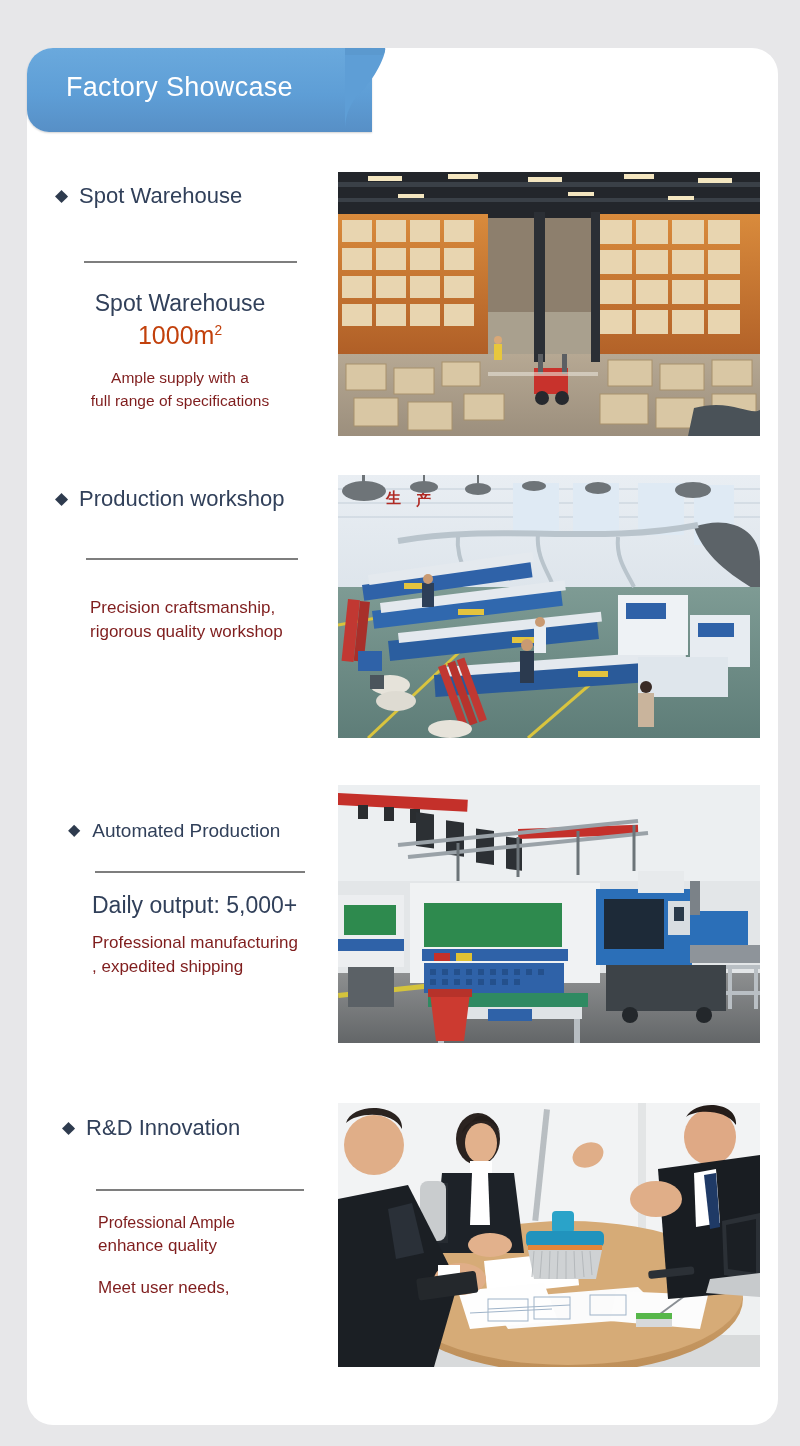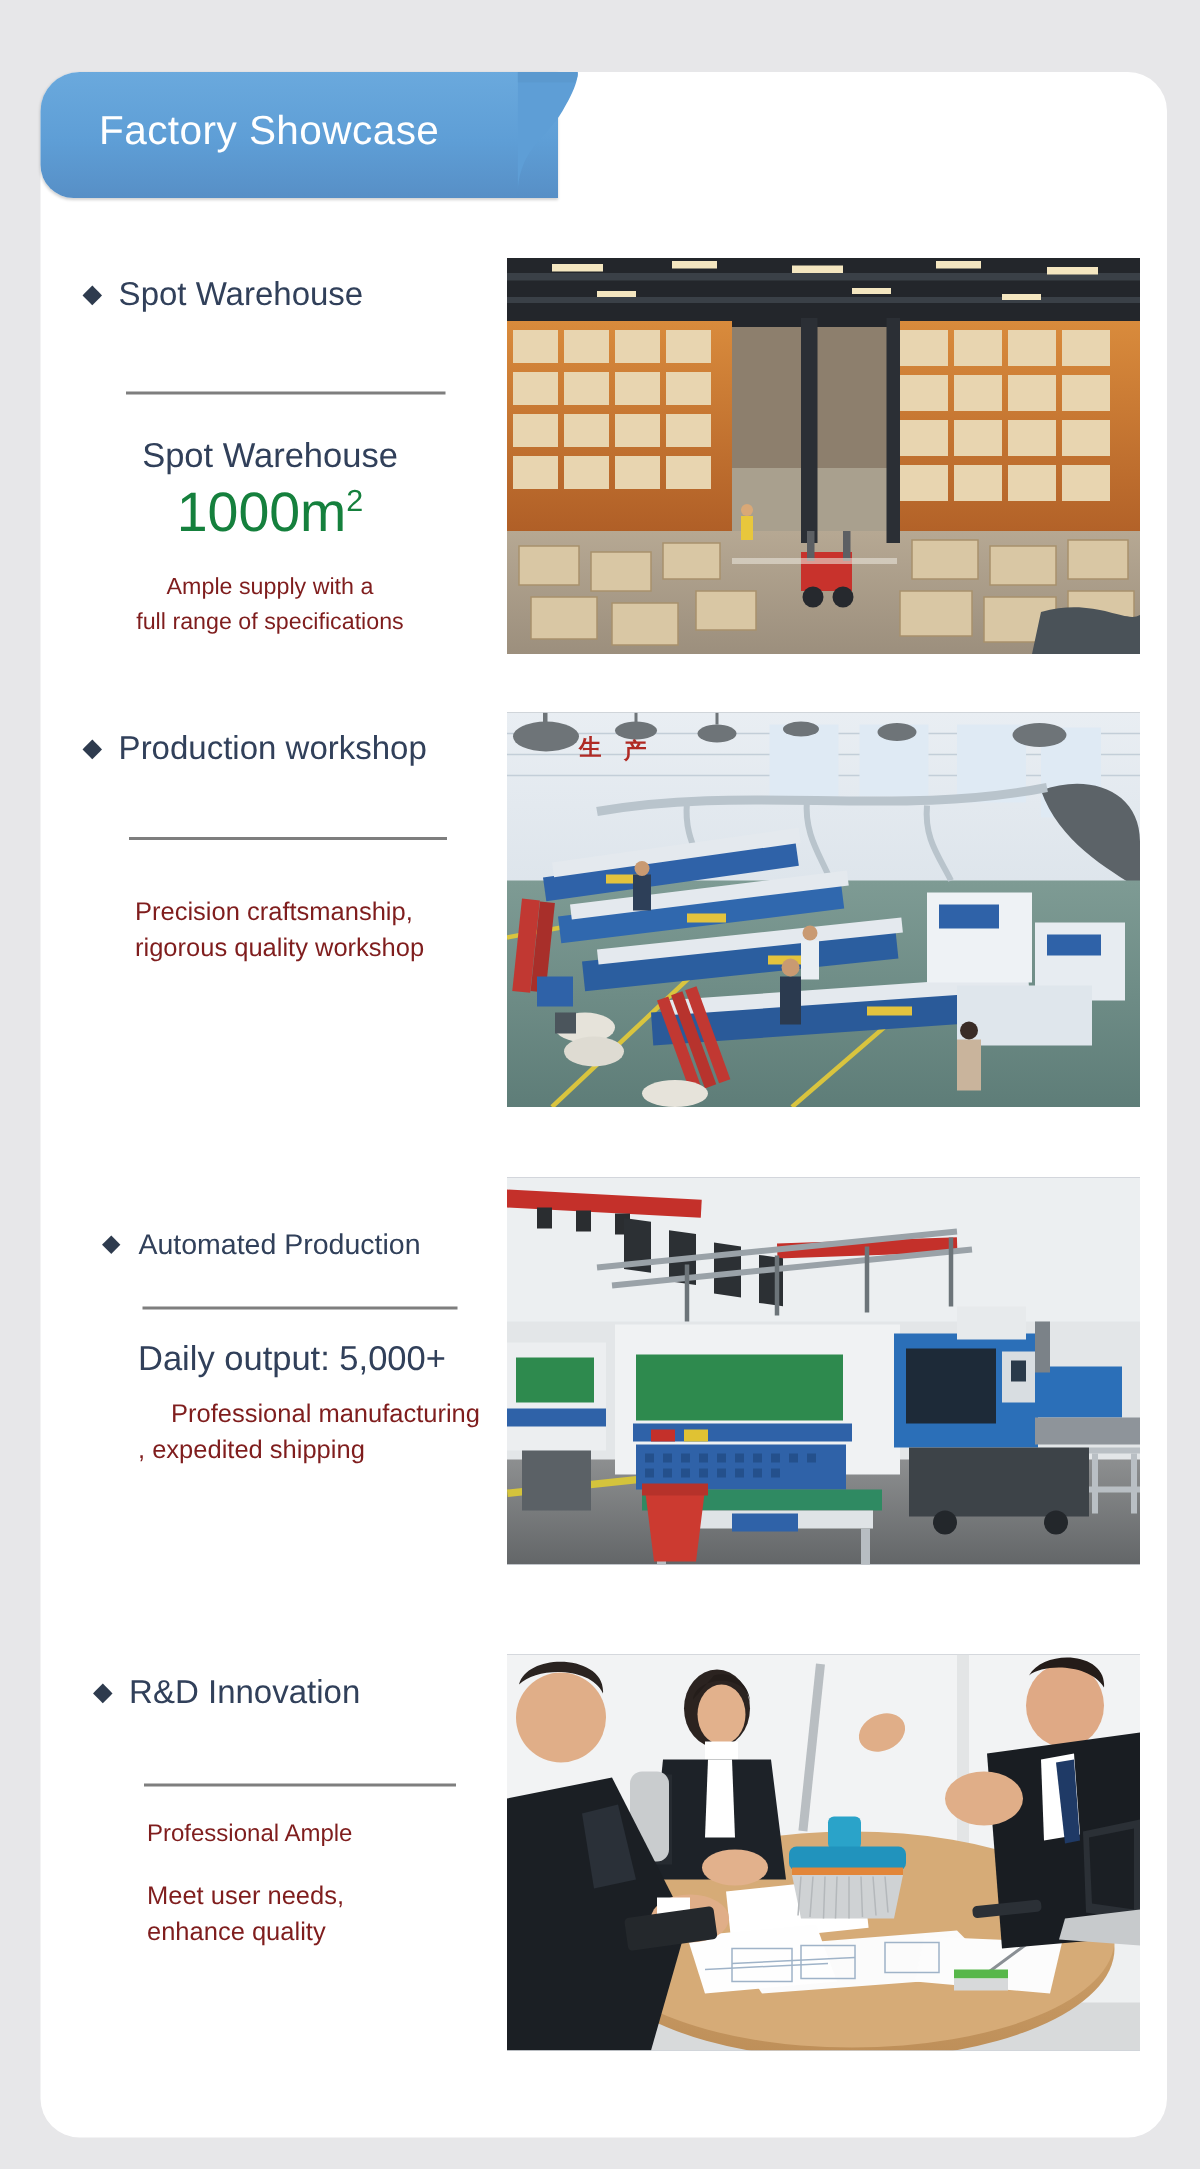--- a/index.html
+++ b/index.html
@@ -93,22 +93,22 @@
     background: #7e7e7e;
   }
 
   .stat-line {
     color: #31405a;
     font-size: 23px;
     line-height: 1.22;
     white-space: nowrap;
   }
   .stat-big {
-    color: #15803d;
-    font-size: 37px;
+    color: #c2410c;
+    font-size: 25px;
     line-height: 1.2;
     white-space: nowrap;
   }
   .stat-big sup { font-size: 0.55em; vertical-align: super; }
 
   .desc {
     color: #7f1d1d;
     font-size: 15.5px;
     line-height: 1.45;
   }
@@ -397,21 +397,21 @@
 
   <div class="section" style="left:68px; top:820px; width:280px;">
     <div class="sec-head small">
       <span class="diamond">◆</span>
       <span class="sec-head-label">Automated Production</span>
     </div>
   </div>
   <div class="divider" style="position:absolute; left:95px; top:871px; width:210px;"></div>
   <div class="section" style="left:92px; top:891px; width:250px;">
     <div class="stat-line">Daily output: 5,000+</div>
-    <div class="desc lg" style="margin-top:12px;text-align:center;">Professional manufacturing</div>
+    <div class="desc lg" style="margin-top:12px;">Professional manufacturing</div>
     <div class="desc lg">, expedited shipping</div>
   </div>
 
   <div class="photo" style="left:338px; top:785px; width:422px; height:258px;">
     <svg viewBox="0 0 422 258" preserveAspectRatio="none">
       <defs>
         <linearGradient id="ap-floor" x1="0" y1="0" x2="0" y2="1">
           <stop offset="0%" stop-color="#8d8f90"></stop>
             <stop offset="100%" stop-color="#636668"></stop>
         </linearGradient>
@@ -523,22 +523,22 @@
 
   <div class="section" style="left:62px; top:1115px; width:290px;">
     <div class="sec-head">
       <span class="diamond">◆</span>
       <span class="sec-head-label">R&amp;D Innovation</span>
     </div>
   </div>
   <div class="divider" style="position:absolute; left:96px; top:1189px; width:208px;"></div>
   <div class="section" style="left:98px; top:1211px; width:250px;">
     <div class="desc" style="font-size:16px;">Professional Ample</div>
+    <div class="desc lg">enhance quality</div>
     <div class="desc lg" style="margin-top:18px;">Meet user needs,</div>
-    <div class="desc lg">enhance quality</div>
   </div>
 
   <div class="photo" style="left:338px; top:1103px; width:422px; height:264px;">
     <svg viewBox="0 0 422 264" preserveAspectRatio="none">
       <defs>
         <linearGradient id="tbl" x1="0" y1="0" x2="0" y2="1">
           <stop offset="0%" stop-color="#d9ae78"></stop>
             <stop offset="100%" stop-color="#bd8e58"></stop>
         </linearGradient>
       </defs>

